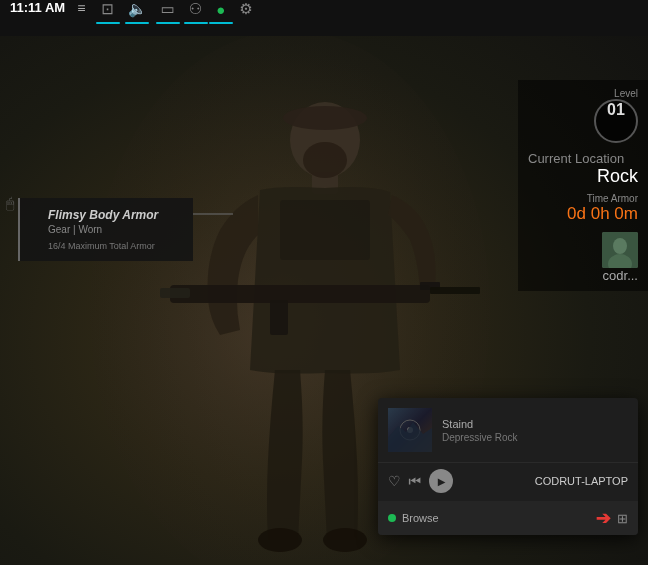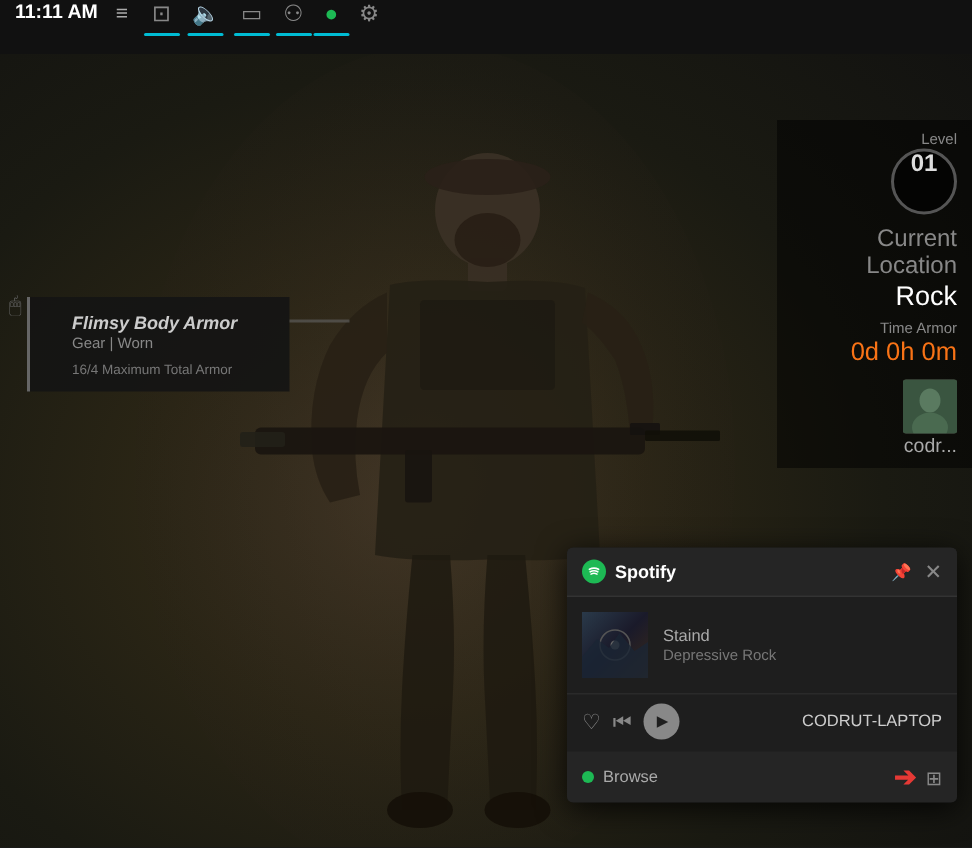--- a/index.html
+++ b/index.html
@@ -104,22 +104,21 @@
       justify-content: center;
       color: #dddddd;
       font-size: 16px;
       font-weight: bold;
       margin-left: auto;
       margin-bottom: 8px;
     }
 
     .current-location-label {
       color: #888888;
-      font-size: 16px;
-      text-align: right;
+      font-size: 13px;
     }
 
     .current-location-value {
       color: #ffffff;
       font-size: 18px;
       font-weight: 300;
       text-align: right;
       margin-bottom: 6px;
     }
 
@@ -470,32 +469,20 @@
         <ellipse cx="18" cy="14" rx="7" ry="8" fill="#5a7a60"></ellipse>
         <ellipse cx="18" cy="32" rx="12" ry="10" fill="#4a6a50"></ellipse>
       </svg>
     </div>
   </div>
   <div class="player-name">codr...</div>
 </div>
 
 <div class="spotify-panel">
 
-  <div class="spotify-header">
-    <div class="spotify-logo">
-      <svg width="10" height="10" viewBox="0 0 10 10">
-        <path d="M2 3.5 Q5 2 8 3.5" stroke="white" stroke-width="1.2" fill="none" stroke-linecap="round"></path>
-        <path d="M2.5 5.2 Q5 3.8 7.5 5.2" stroke="white" stroke-width="1.1" fill="none" stroke-linecap="round"></path>
-        <path d="M3 6.8 Q5 5.6 7 6.8" stroke="white" stroke-width="1" fill="none" stroke-linecap="round"></path>
-      </svg>
-    </div>
-    <span class="spotify-title">Spotify</span>
-    <span class="spotify-pin-icon">📌</span>
-    <span class="spotify-close-icon">✕</span>
-  </div>
 
   <div class="spotify-track">
     <div class="track-art">
       <svg width="44" height="44" viewBox="0 0 44 44">
         <defs>
           <linearGradient id="artGrad" x1="0%" y1="0%" x2="100%" y2="100%">
             <stop offset="0%" stop-color="#2a3a4a"></stop>
             <stop offset="50%" stop-color="#1a1a2a"></stop>
             <stop offset="100%" stop-color="#3a2a1a"></stop>
           </linearGradient>

